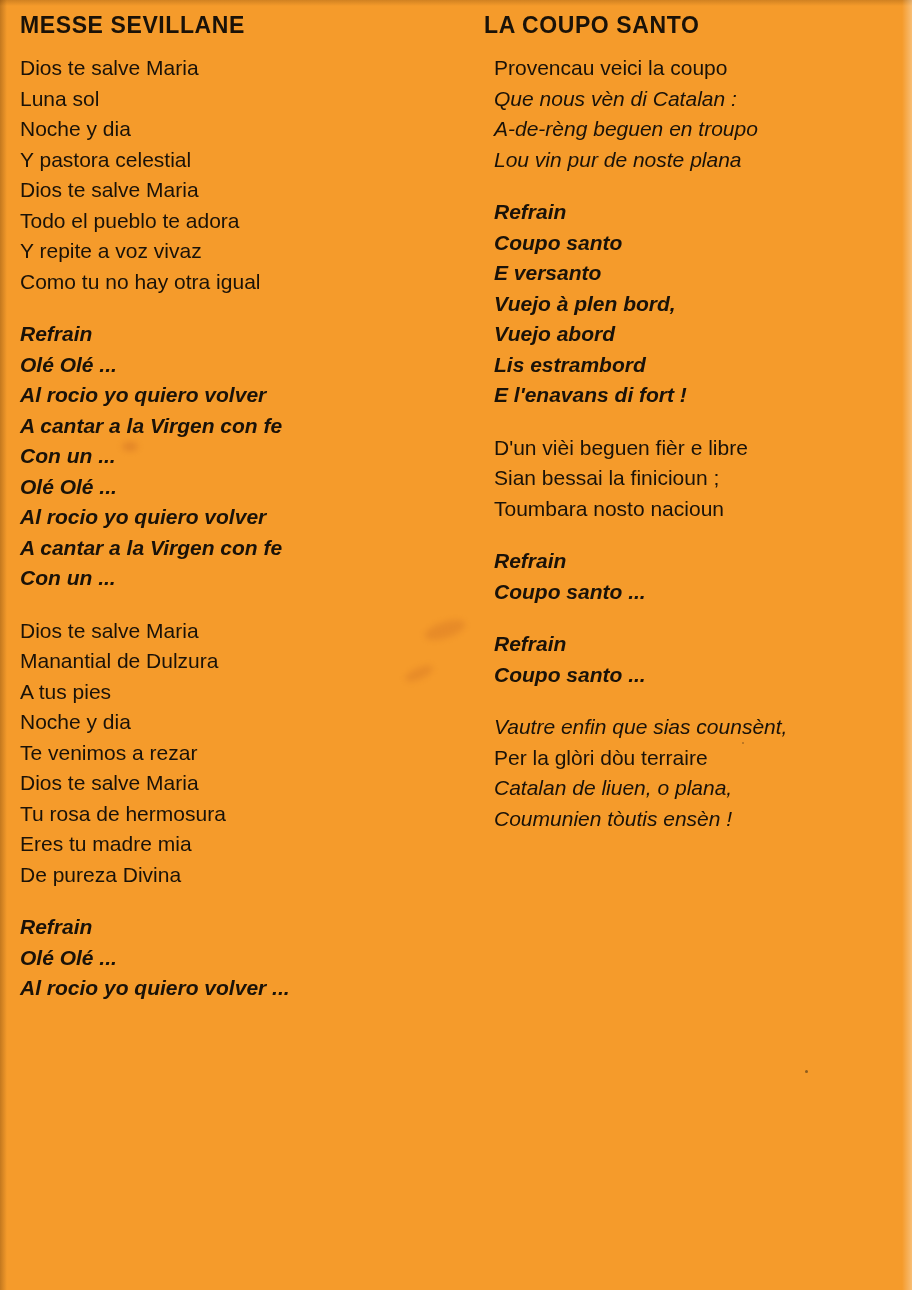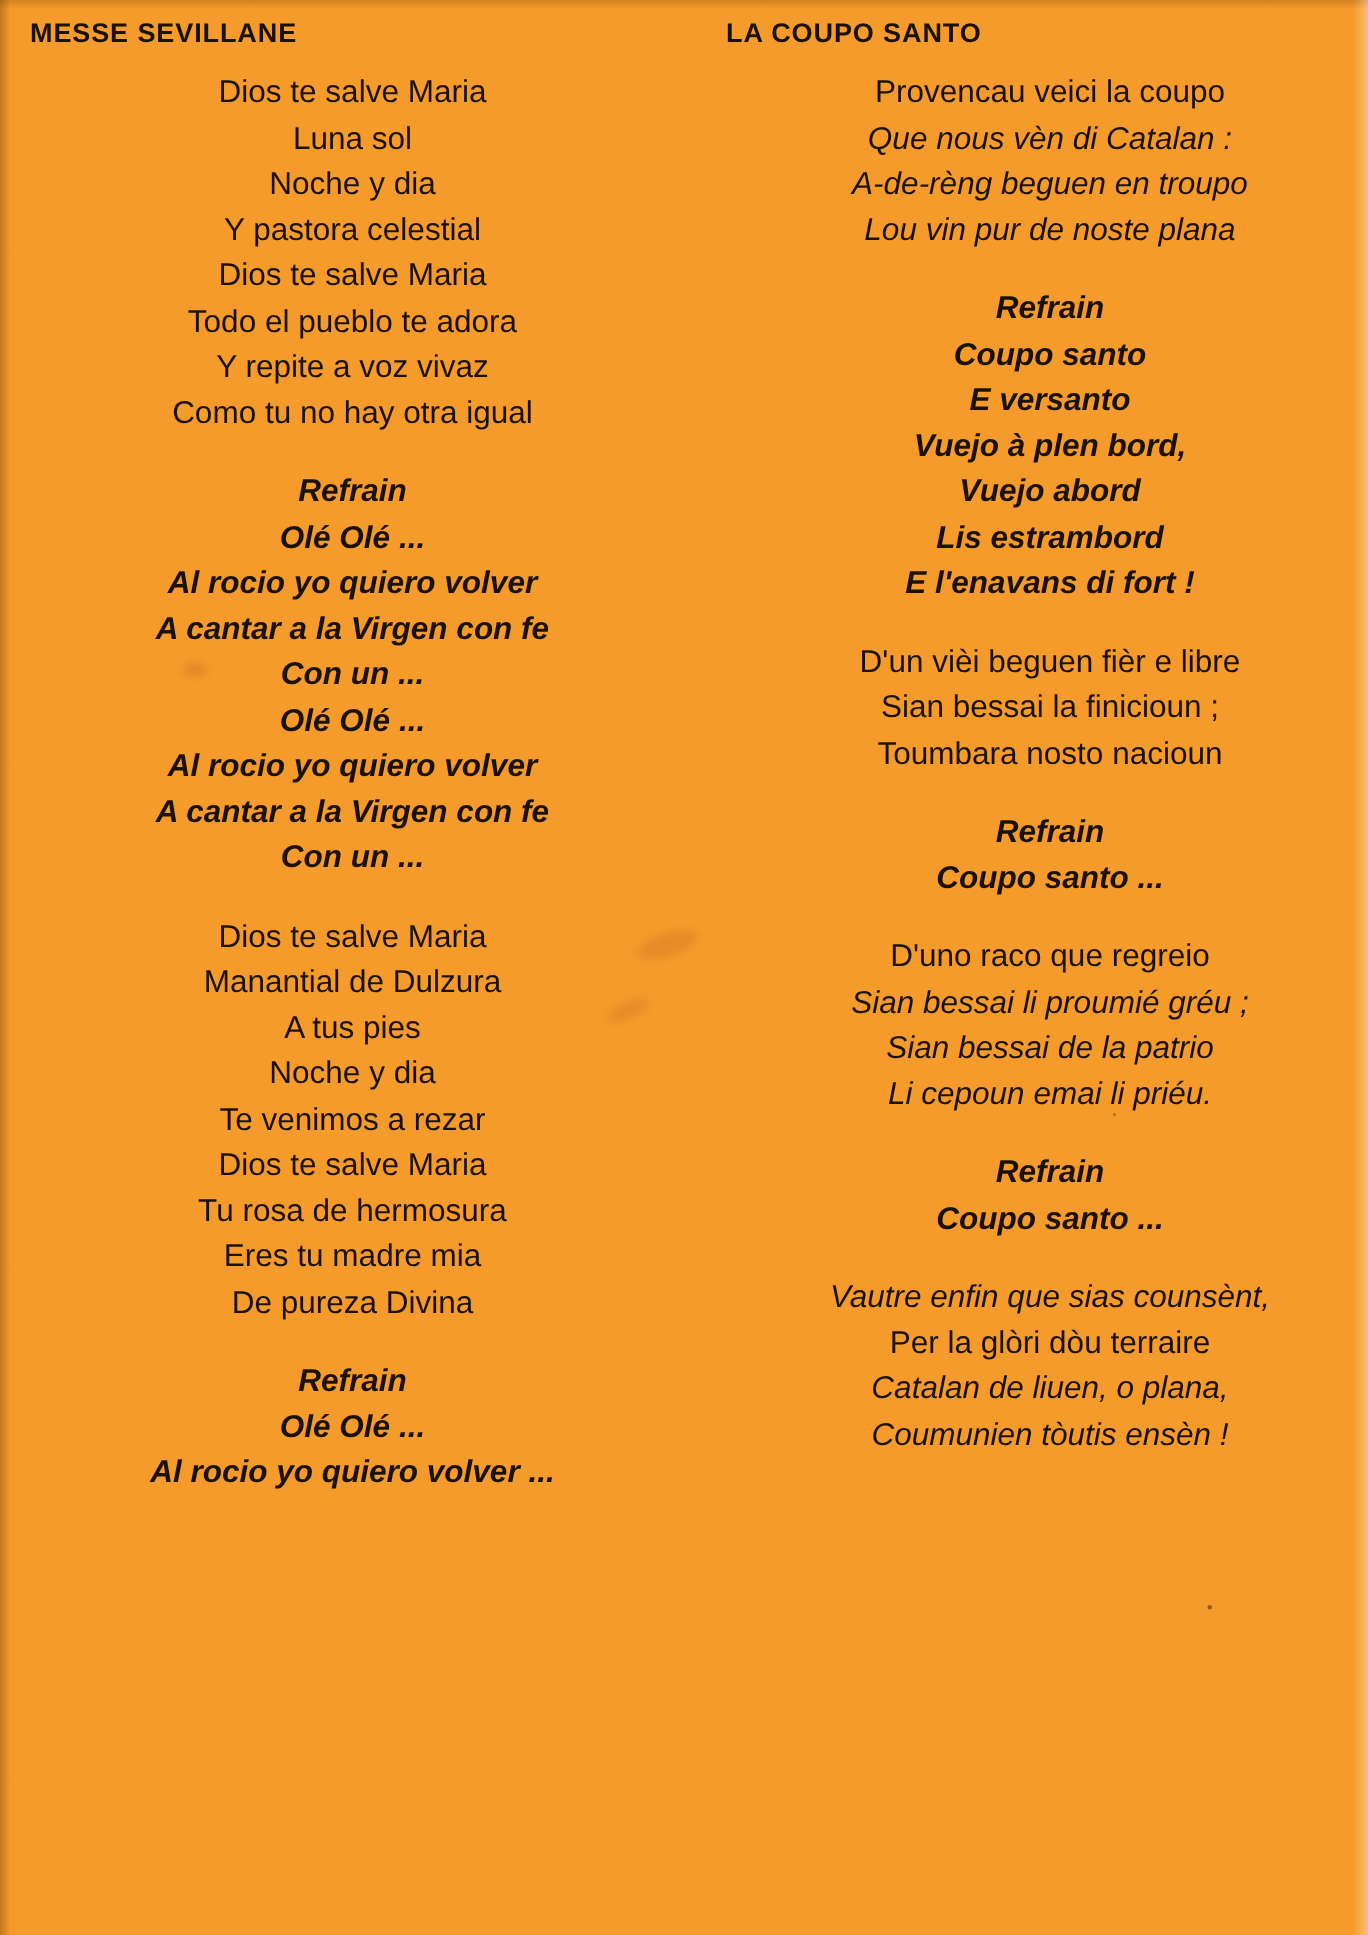--- a/index.html
+++ b/index.html
@@ -29,32 +29,31 @@
     width: 50%;
     padding-left: 14px;
     padding-right: 6px;
   }
   .col-right {
     width: 50%;
     padding-left: 22px;
     padding-right: 0;
   }
   .song-title {
-    font-size: 18px;
+    font-size: 23px;
     font-weight: bold;
     letter-spacing: 0.6px;
     margin: 4px 0 14px 0;
     white-space: nowrap;
   }
   .col-right .song-title {
     margin-left: 6px;
   }
   .block {
     margin-bottom: 22px;
-    text-align: center;
   }
   .line {
     font-size: 21px;
     line-height: 30.5px;
     white-space: nowrap;
   }
   .line.indent {
     padding-left: 16px;
   }
   .line.bold {
@@ -183,26 +182,20 @@
       <div class="line plain indent">D'un vièi beguen fièr e libre</div>
       <div class="line plain indent">Sian bessai la finicioun ;</div>
       <div class="line plain indent">Toumbara nosto nacioun</div>
     </div>
 
     <div class="block">
       <div class="line bold indent">Refrain</div>
       <div class="line bold indent">Coupo santo ...</div>
     </div>
 
-    <div class="block">
-      <div class="line plain indent">D'uno raco que regreio</div>
-      <div class="line italic indent">Sian bessai li proumié gréu ;</div>
-      <div class="line italic indent">Sian bessai de la patrio</div>
-      <div class="line italic indent">Li cepoun emai li priéu.</div>
-    </div>
 
     <div class="block">
       <div class="line bold indent">Refrain</div>
       <div class="line bold indent">Coupo santo ...</div>
     </div>
 
     <div class="block">
       <div class="line italic indent">Vautre enfin que sias counsènt,</div>
       <div class="line plain indent">Per la glòri dòu terraire</div>
       <div class="line italic indent">Catalan de liuen, o plana,</div>

